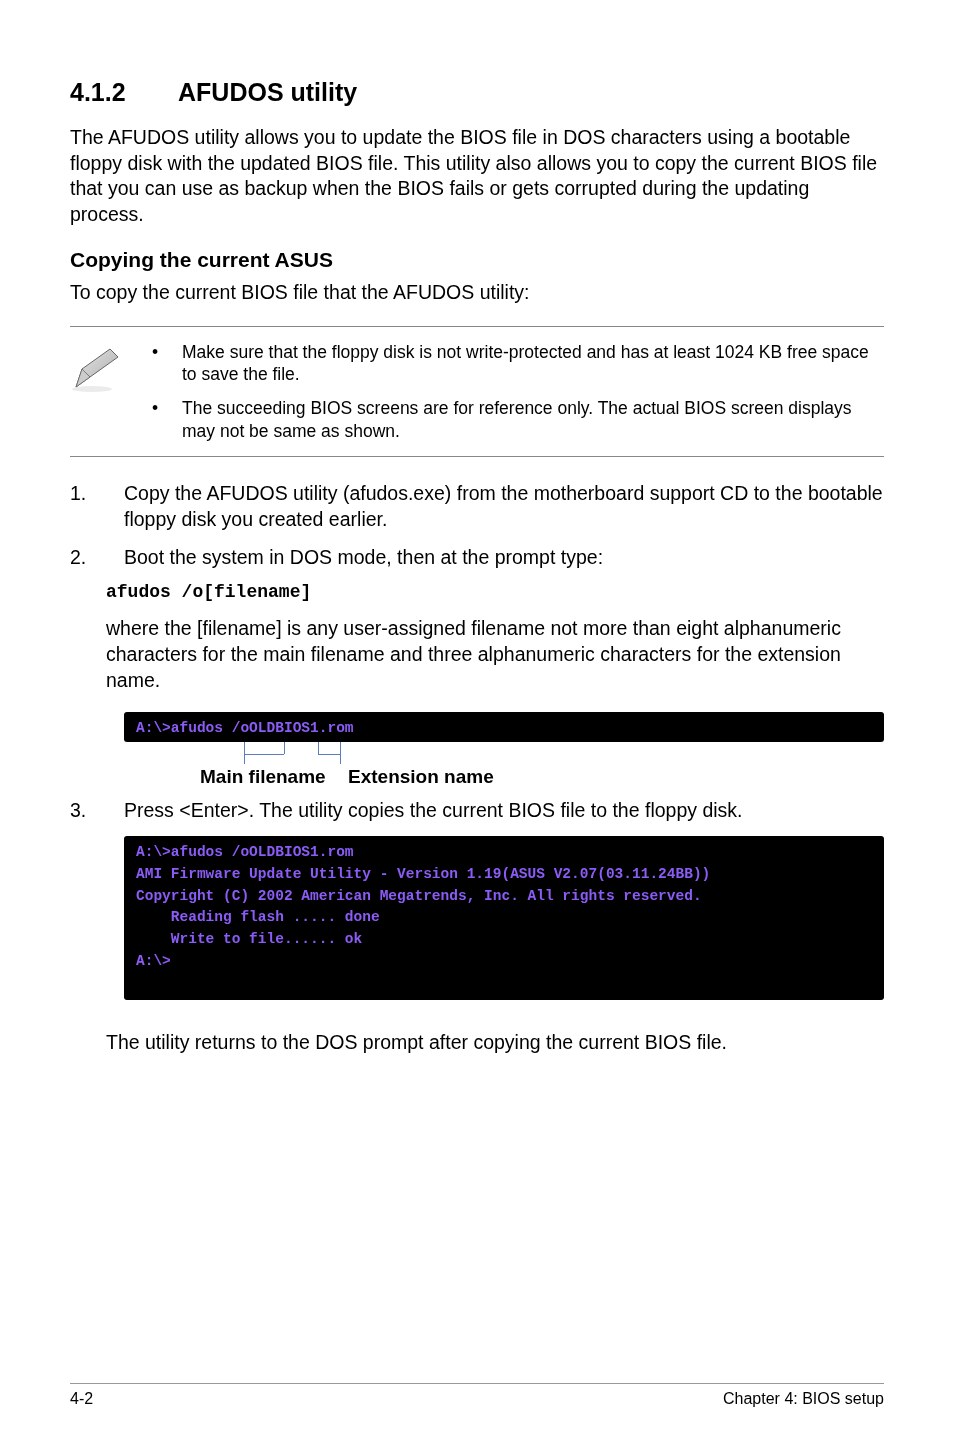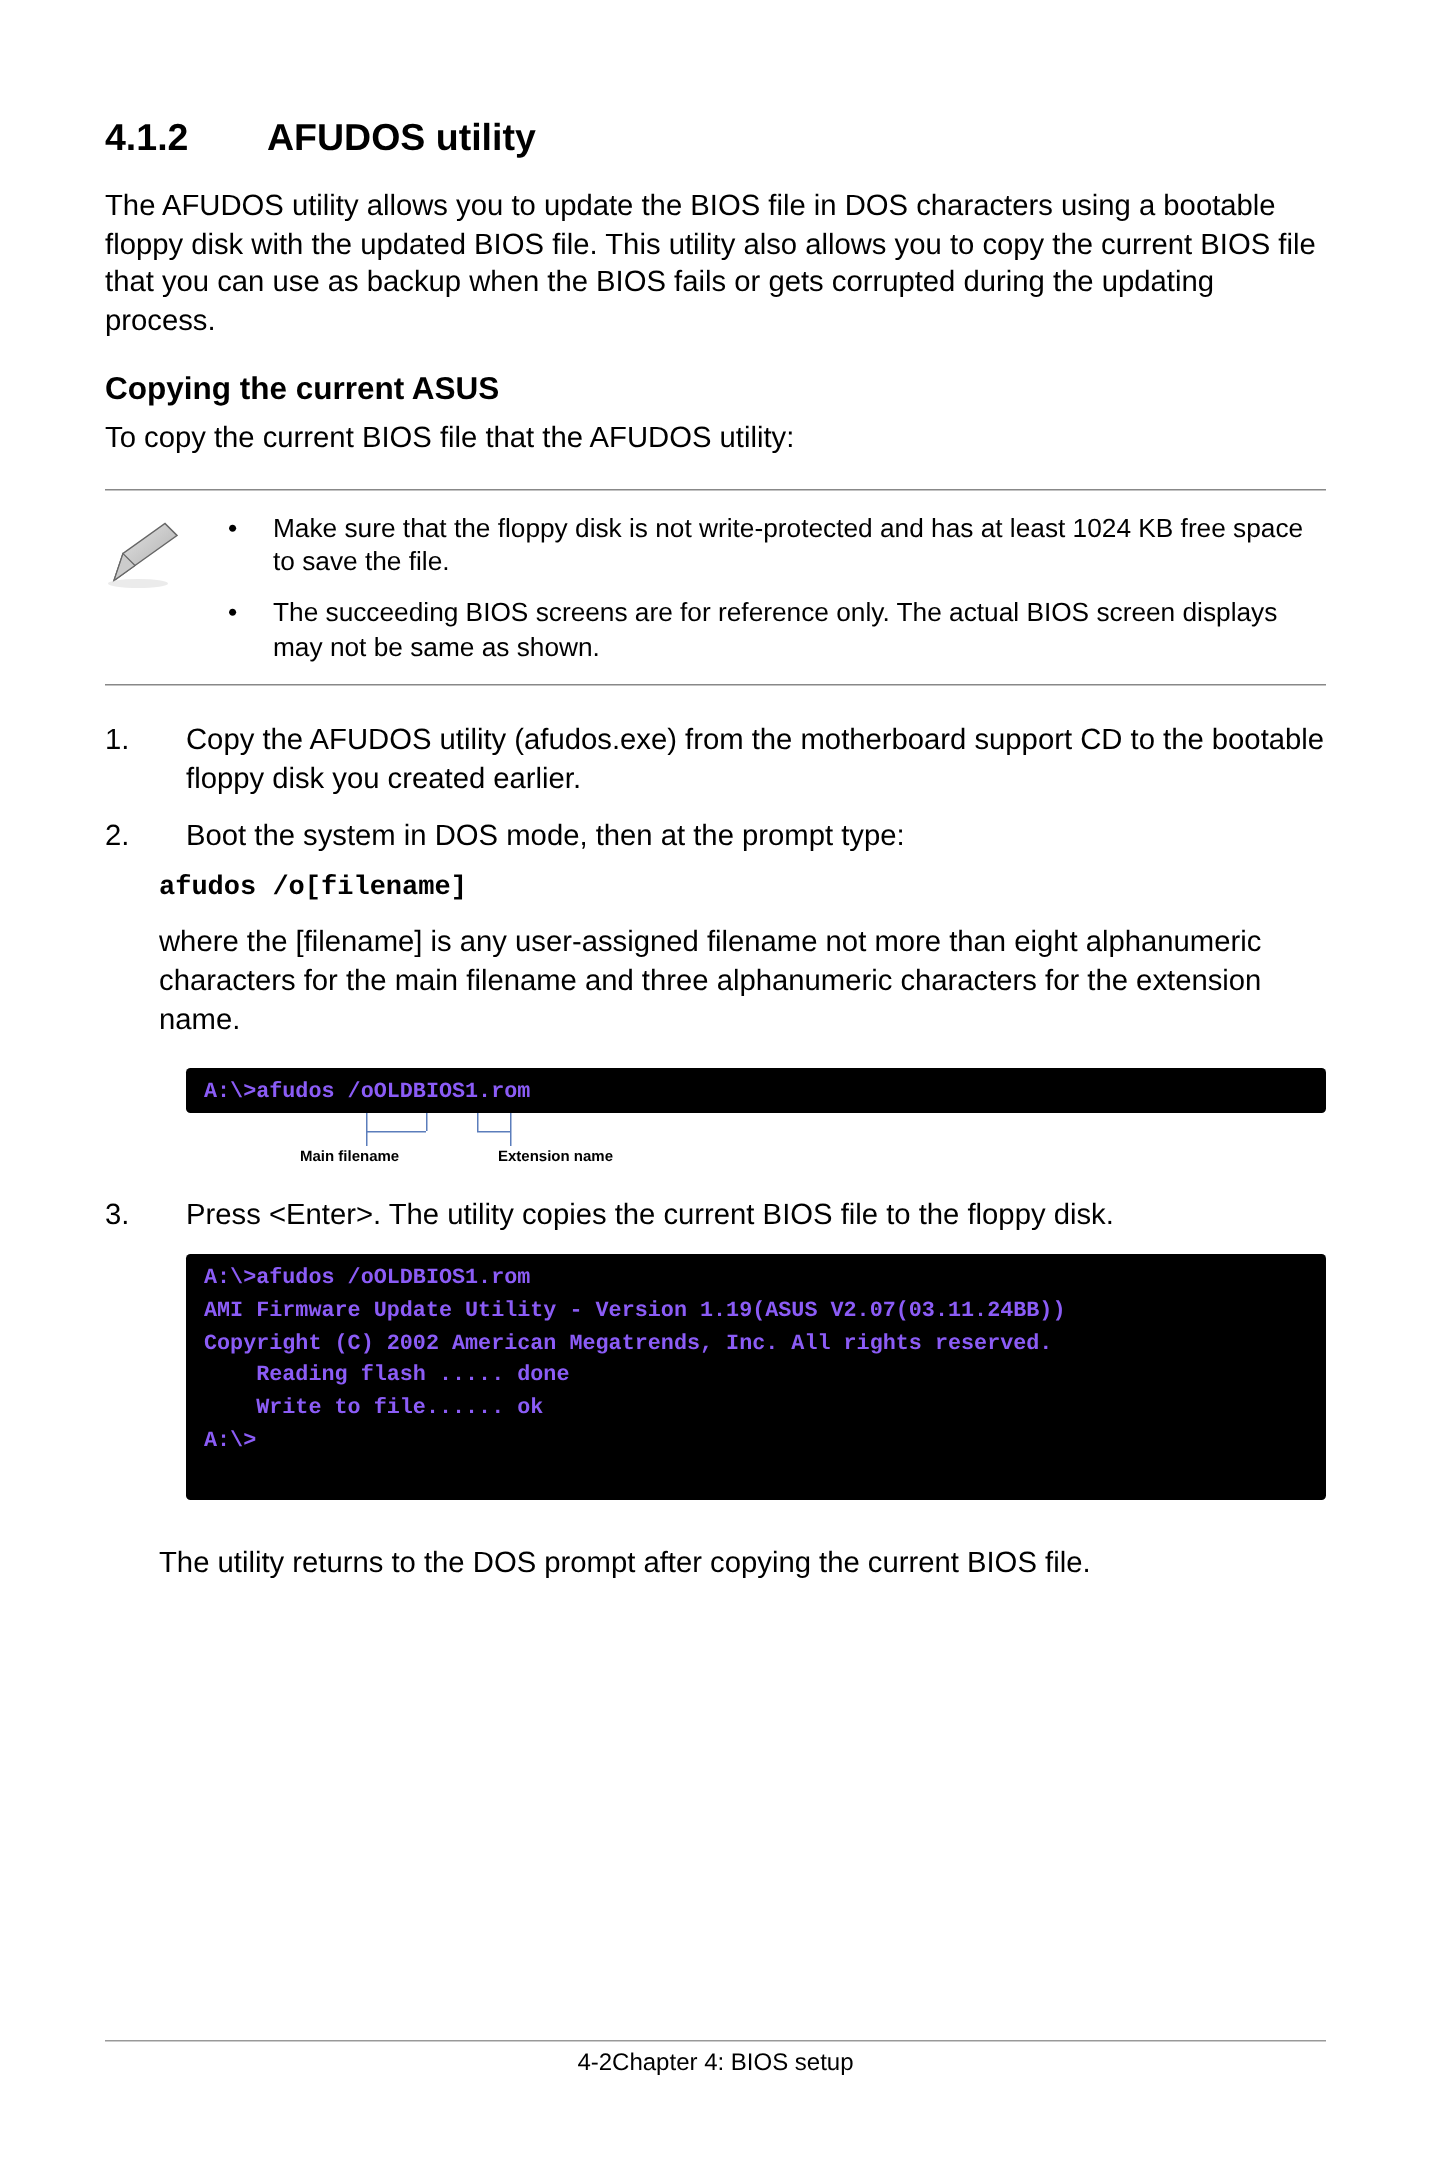--- a/index.html
+++ b/index.html
@@ -72,42 +72,42 @@
     line-height: 1.5;
     padding: 6px 12px;
     border-radius: 3px;
     white-space: pre;
   }
   .term1-wrap { margin-left: 54px; margin-bottom: 0; position: relative; }
   .ann-wrap {
     position: relative;
     height: 46px;
     margin-left: 54px;
-    font-size: 10px;
+    font-size: 19px;
     font-weight: bold;
     text-decoration: underline;
   }
   .ann-line {
     position: absolute;
     width: 1px;
     background: #5b7dbb;
     top: 0;
   }
   .ann-label { position: absolute; top: 24px; white-space: nowrap; }
   .term2-wrap { margin-left: 54px; margin-top: 6px; margin-bottom: 30px; }
   .footer {
     position: absolute;
-    bottom: 53px;
+    bottom: 30px;
     left: 70px;
     right: 70px;
     border-top: 0.5px solid #999;
     padding-top: 6px;
     font-size: 16px;
     display: flex;
-    justify-content: center;
+    justify-content: space-between;
   }
 </style>
 </head>
 <body>
 
 <div class="h2">
   <span class="num">4.1.2</span><span>AFUDOS utility</span>
 </div>
 
 <p class="body-text">The AFUDOS utility allows you to update the BIOS file in DOS characters using a bootable floppy disk with the updated BIOS file. This utility also allows you to copy the current BIOS file that you can use as backup when the BIOS fails or gets corrupted during the updating process.</p>
@@ -161,21 +161,21 @@
 </div>
 
 <div class="ann-wrap">
   <div class="ann-line" style="left:120px; height:22px;"></div>
   <div class="ann-line" style="left:160px; height:12px; top:0;"></div>
   <div class="ann-line" style="left:216px; height:22px;"></div>
   <div class="ann-line" style="left:194px; height:12px; top:0;"></div>
   <div style="position:absolute; left:120px; top:12px; width:40px; height:1px; background:#5b7dbb;"></div>
   <div style="position:absolute; left:194px; top:12px; width:22px; height:1px; background:#5b7dbb;"></div>
   <div class="ann-label" style="left:76px;">Main filename</div>
-  <div class="ann-label" style="left:180px;padding-left:28px;">Extension name</div>
+  <div class="ann-label" style="left:196px;padding-left:28px;">Extension name</div>
 </div>
 
 <div class="ol-row" style="margin-top:10px;">
   <div class="ol-num">3.</div>
   <div class="ol-body">Press &lt;Enter&gt;. The utility copies the current BIOS file to the floppy disk.</div>
 </div>
 
 <div class="term2-wrap">
   <div class="terminal">A:\&gt;afudos /oOLDBIOS1.rom
 AMI Firmware Update Utility - Version 1.19(ASUS V2.07(03.11.24BB))

